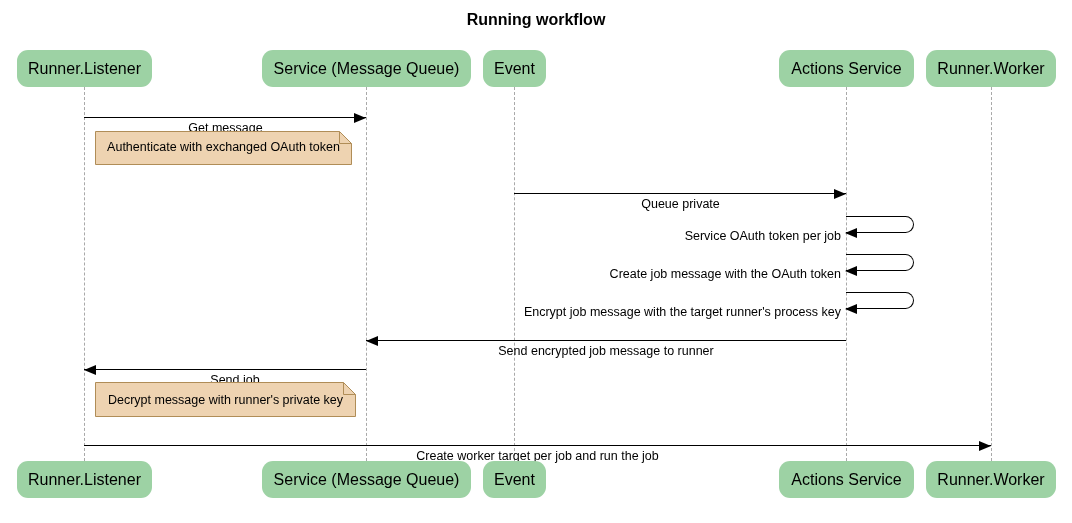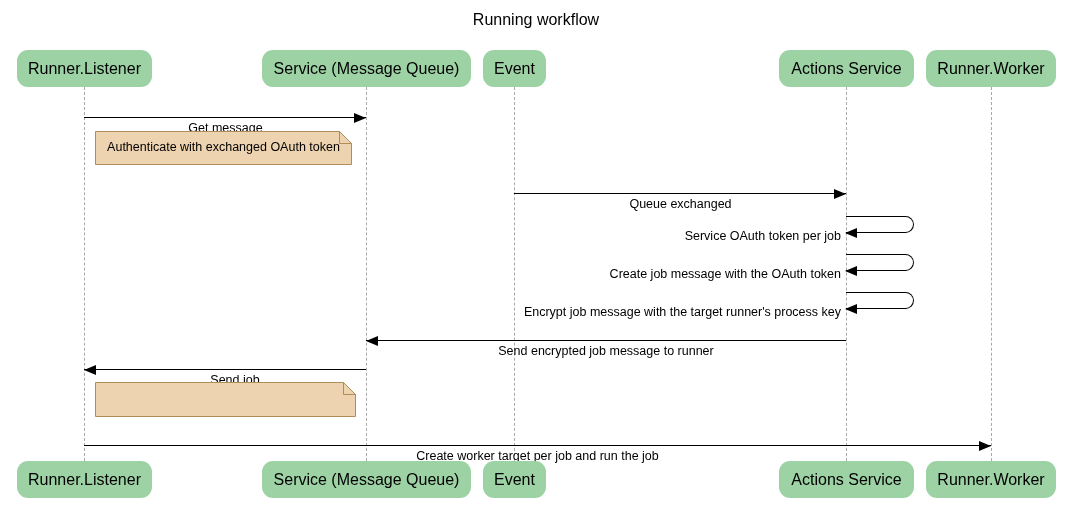--- a/index.html
+++ b/index.html
@@ -10,21 +10,21 @@
     width: 1072px;
     height: 523px;
     background: #ffffff;
     overflow: hidden;
   }
   .title {
     position: absolute;
     left: 0; right: 0; top: 11px;
     text-align: center;
     font-size: 16px;
-    font-weight: normal;
+    font-weight: bold;
     color: #000;
   }
   .lifeline {
     position: absolute;
     width: 0;
     top: 87px;
     height: 374px;
     border-left: 1.5px dashed #a9a9a9;
   }
   .actor {
@@ -123,21 +123,21 @@
   <div class="arrow-right" style="left:354px; top:113px"></div>
 
   <div class="note" style="left:95px; top:131px; width:257px; height:30px">
     <svg width="257" height="34">
       <path d="M0.5,0.5 H244.5 L256.5,12.5 V33.5 H0.5 Z" fill="#eed3b1" stroke="#b08d57" stroke-width="1"></path>
       <path d="M244.5,0.5 V12.5 H256.5" fill="none" stroke="#b08d57" stroke-width="1"></path>
     </svg>
     <span class="note-text">Authenticate with exchanged OAuth token</span>
   </div>
 
-  <div class="msg-label" style="left:515px; width:331px; top:177px">Queue exchanged</div>
+  <div class="msg-label" style="left:515px; width:331px; top:177px">Queue private</div>
   <div class="msg-line" style="left:514px; width:332px; top:193px"></div>
   <div class="arrow-right" style="left:834px; top:189px"></div>
 
   <div class="msg-label right-align" style="right:231px; top:209px">Service OAuth token per job</div>
   <div class="selfloop" style="left:846px; top:216px">
     <div class="loop-arrow"></div>
   </div>
 
   <div class="msg-label right-align" style="right:231px; top:247px">Create job message with the OAuth token</div>
   <div class="selfloop" style="left:846px; top:254px">
@@ -155,20 +155,21 @@
 
   <div class="msg-label" style="left:94px; width:282px; top:353px">Send job</div>
   <div class="msg-line" style="left:84px; width:282px; top:369px"></div>
   <div class="arrow-left" style="left:84px; top:365px"></div>
 
   <div class="note" style="left:95px; top:382px; width:261px; height:35px">
     <svg width="261" height="35">
       <path d="M0.5,0.5 H248.5 L260.5,12.5 V34.5 H0.5 Z" fill="#eed3b1" stroke="#b08d57" stroke-width="1"></path>
       <path d="M248.5,0.5 V12.5 H260.5" fill="none" stroke="#b08d57" stroke-width="1"></path>
     </svg>
+    <span class="note-text">Decrypt message with runner's private key</span>
   </div>
 
   <div class="msg-label" style="left:84px; width:907px; top:429px">Create worker target per job and run the job</div>
   <div class="msg-line" style="left:84px; width:907px; top:445px"></div>
   <div class="arrow-right" style="left:979px; top:441px"></div>
 
   <div class="actor" style="left:17px;  top:461px; width:135px">Runner.Listener</div>
   <div class="actor" style="left:262px; top:461px; width:209px">Service (Message Queue)</div>
   <div class="actor" style="left:483px; top:461px; width:63px">Event</div>
   <div class="actor" style="left:779px; top:461px; width:135px">Actions Service</div>

